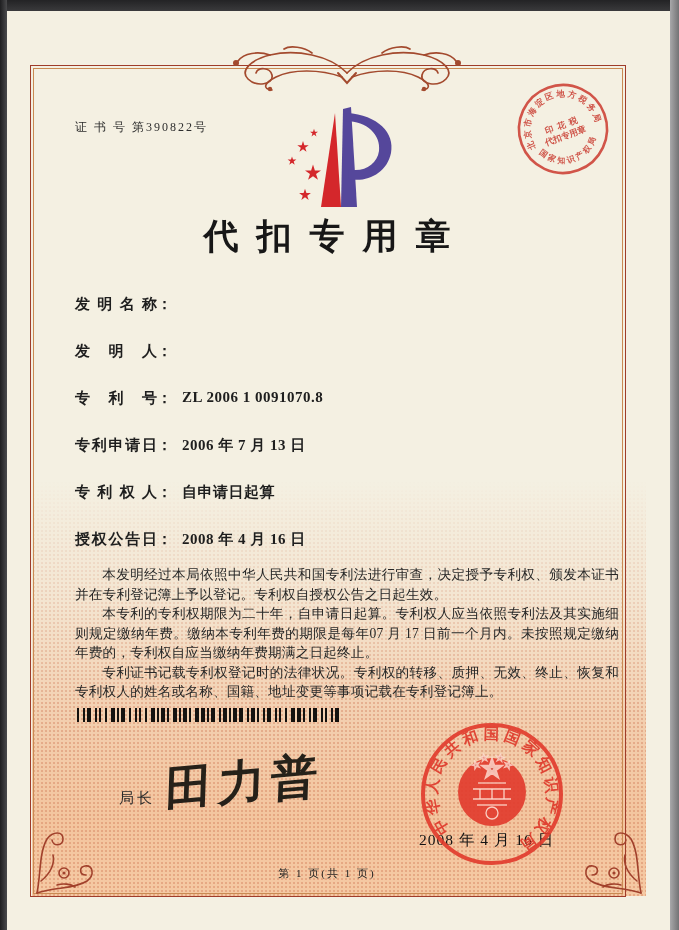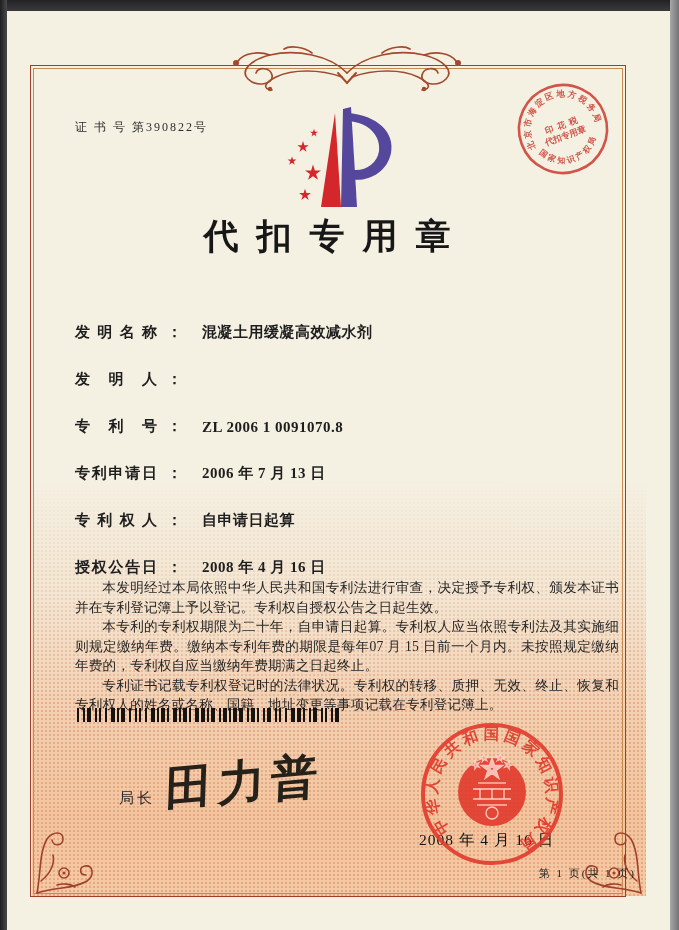--- a/index.html
+++ b/index.html
@@ -33,42 +33,42 @@
 
   .cert-no{position:absolute;left:68px;top:108px;font-size:12px;letter-spacing:2px;color:#2d2d2d;z-index:7;}
 
   .logo{position:absolute;left:276px;top:92px;z-index:7;}
 
   .title{position:absolute;left:23px;top:202px;width:594px;text-align:center;
     font-size:35px;font-weight:bold;letter-spacing:18px;padding-left:18px;box-sizing:border-box;
     color:#171717;z-index:7;}
 
   .fields{position:absolute;left:68px;top:284px;width:540px;z-index:7;}
-  .frow{height:47px;display:flex;align-items:flex-end;font-size:15px;color:#1e1e1e;gap:10px;}
+  .frow{height:47px;display:flex;align-items:flex-start;font-size:15px;color:#1e1e1e;}
   .flabel{display:inline-block;width:82px;text-align:justify;text-align-last:justify;font-weight:600;}
   .fcolon{font-weight:600;margin-right:10px;}
   .fvalue{font-weight:600;letter-spacing:.5px;}
 
-  .bodytext{position:absolute;left:68px;top:567px;width:544px;z-index:7;
+  .bodytext{position:absolute;left:68px;top:554px;width:544px;z-index:7;
     font-size:13.6px;line-height:19.5px;color:#262626;text-align:justify;letter-spacing:.2px;}
   .bodytext p{margin:0;text-indent:2em;}
 
   .barcode{position:absolute;left:70px;top:697px;width:356px;height:14px;display:flex;align-items:stretch;z-index:7;}
   .barcode .bar{background:#15120f;}
   .barcode .sp{background:transparent;}
 
   .sig-title{position:absolute;left:112px;top:778px;font-size:15px;color:#2a2a2a;z-index:8;letter-spacing:3px;}
   .sig-name{position:absolute;left:158px;top:740px;font-size:47px;color:#15140f;z-index:8;
     transform:rotate(-5deg) skewX(-7deg);letter-spacing:6px;font-weight:bold;opacity:.92;}
 
   .seal{position:absolute;left:410px;top:708px;z-index:9;opacity:.9;}
   .seal-date{position:absolute;left:412px;top:819px;width:150px;font-size:15.5px;color:#141414;z-index:8;letter-spacing:1px;}
 
-  .footer{position:absolute;left:23px;top:855px;width:594px;text-align:right;
-    font-size:11px;color:#222;letter-spacing:2px;z-index:7;margin-left:12px;}
+  .footer{position:absolute;left:23px;top:855px;width:594px;text-align:center;
+    font-size:11px;color:#222;letter-spacing:2px;z-index:7;}
 
   .stamp{position:absolute;left:508px;top:70px;z-index:8;transform:rotate(-20deg);opacity:.85;}
 </style>
 </head>
 <body>
 
 <div class="paper">
 
   <div class="pink-zone">
     <div class="dots"></div>
@@ -136,21 +136,20 @@
       <use href="#star5" transform="translate(22,92) scale(6.2)"></use>
     </g>
   </svg>
 
   <div class="title">代扣专用章</div>
 
   <div class="fields">
     <div class="frow">
       <span class="flabel">发明名称</span>
         <span class="fcolon">：</span>
-      <span class="fvalue">混凝土用缓凝高效减水剂</span>
     </div>
     <div class="frow">
       <span class="flabel">发明人</span>
         <span class="fcolon">：</span>
     </div>
     <div class="frow">
       <span class="flabel">专利号</span>
         <span class="fcolon">：</span>
       <span class="fvalue">ZL 2006 1 0091070.8</span>
     </div>
@@ -166,21 +165,21 @@
     </div>
     <div class="frow">
       <span class="flabel">授权公告日</span>
         <span class="fcolon">：</span>
       <span class="fvalue">2008 年 4 月 16 日</span>
     </div>
   </div>
 
   <div class="bodytext">
     <p>本发明经过本局依照中华人民共和国专利法进行审查，决定授予专利权、颁发本证书并在专利登记簿上予以登记。专利权自授权公告之日起生效。</p>
-    <p>本专利的专利权期限为二十年，自申请日起算。专利权人应当依照专利法及其实施细则规定缴纳年费。缴纳本专利年费的期限是每年07 月 15 日前一个月内。未按照规定缴纳年费的，专利权自应当缴纳年费期满之日起终止。</p>
+    <p>本专利的专利权期限为二十年，自申请日起算。专利权人应当依照专利法及其实施细则规定缴纳年费。缴纳本专利年费的期限是每年07 月 17 日前一个月内。未按照规定缴纳年费的，专利权自应当缴纳年费期满之日起终止。</p>
     <p>专利证书记载专利权登记时的法律状况。专利权的转移、质押、无效、终止、恢复和专利权人的姓名或名称、国籍、地址变更等事项记载在专利登记簿上。</p>
   </div>
 
   <div class="barcode" id="barcode">
       <div class="bar" style="width: 2px;"></div>
       <div class="sp" style="width: 4px;"></div>
       <div class="bar" style="width: 2px;"></div>
       <div class="sp" style="width: 2px;"></div>
       <div class="bar" style="width: 4px;"></div>
       <div class="sp" style="width: 4px;"></div>

